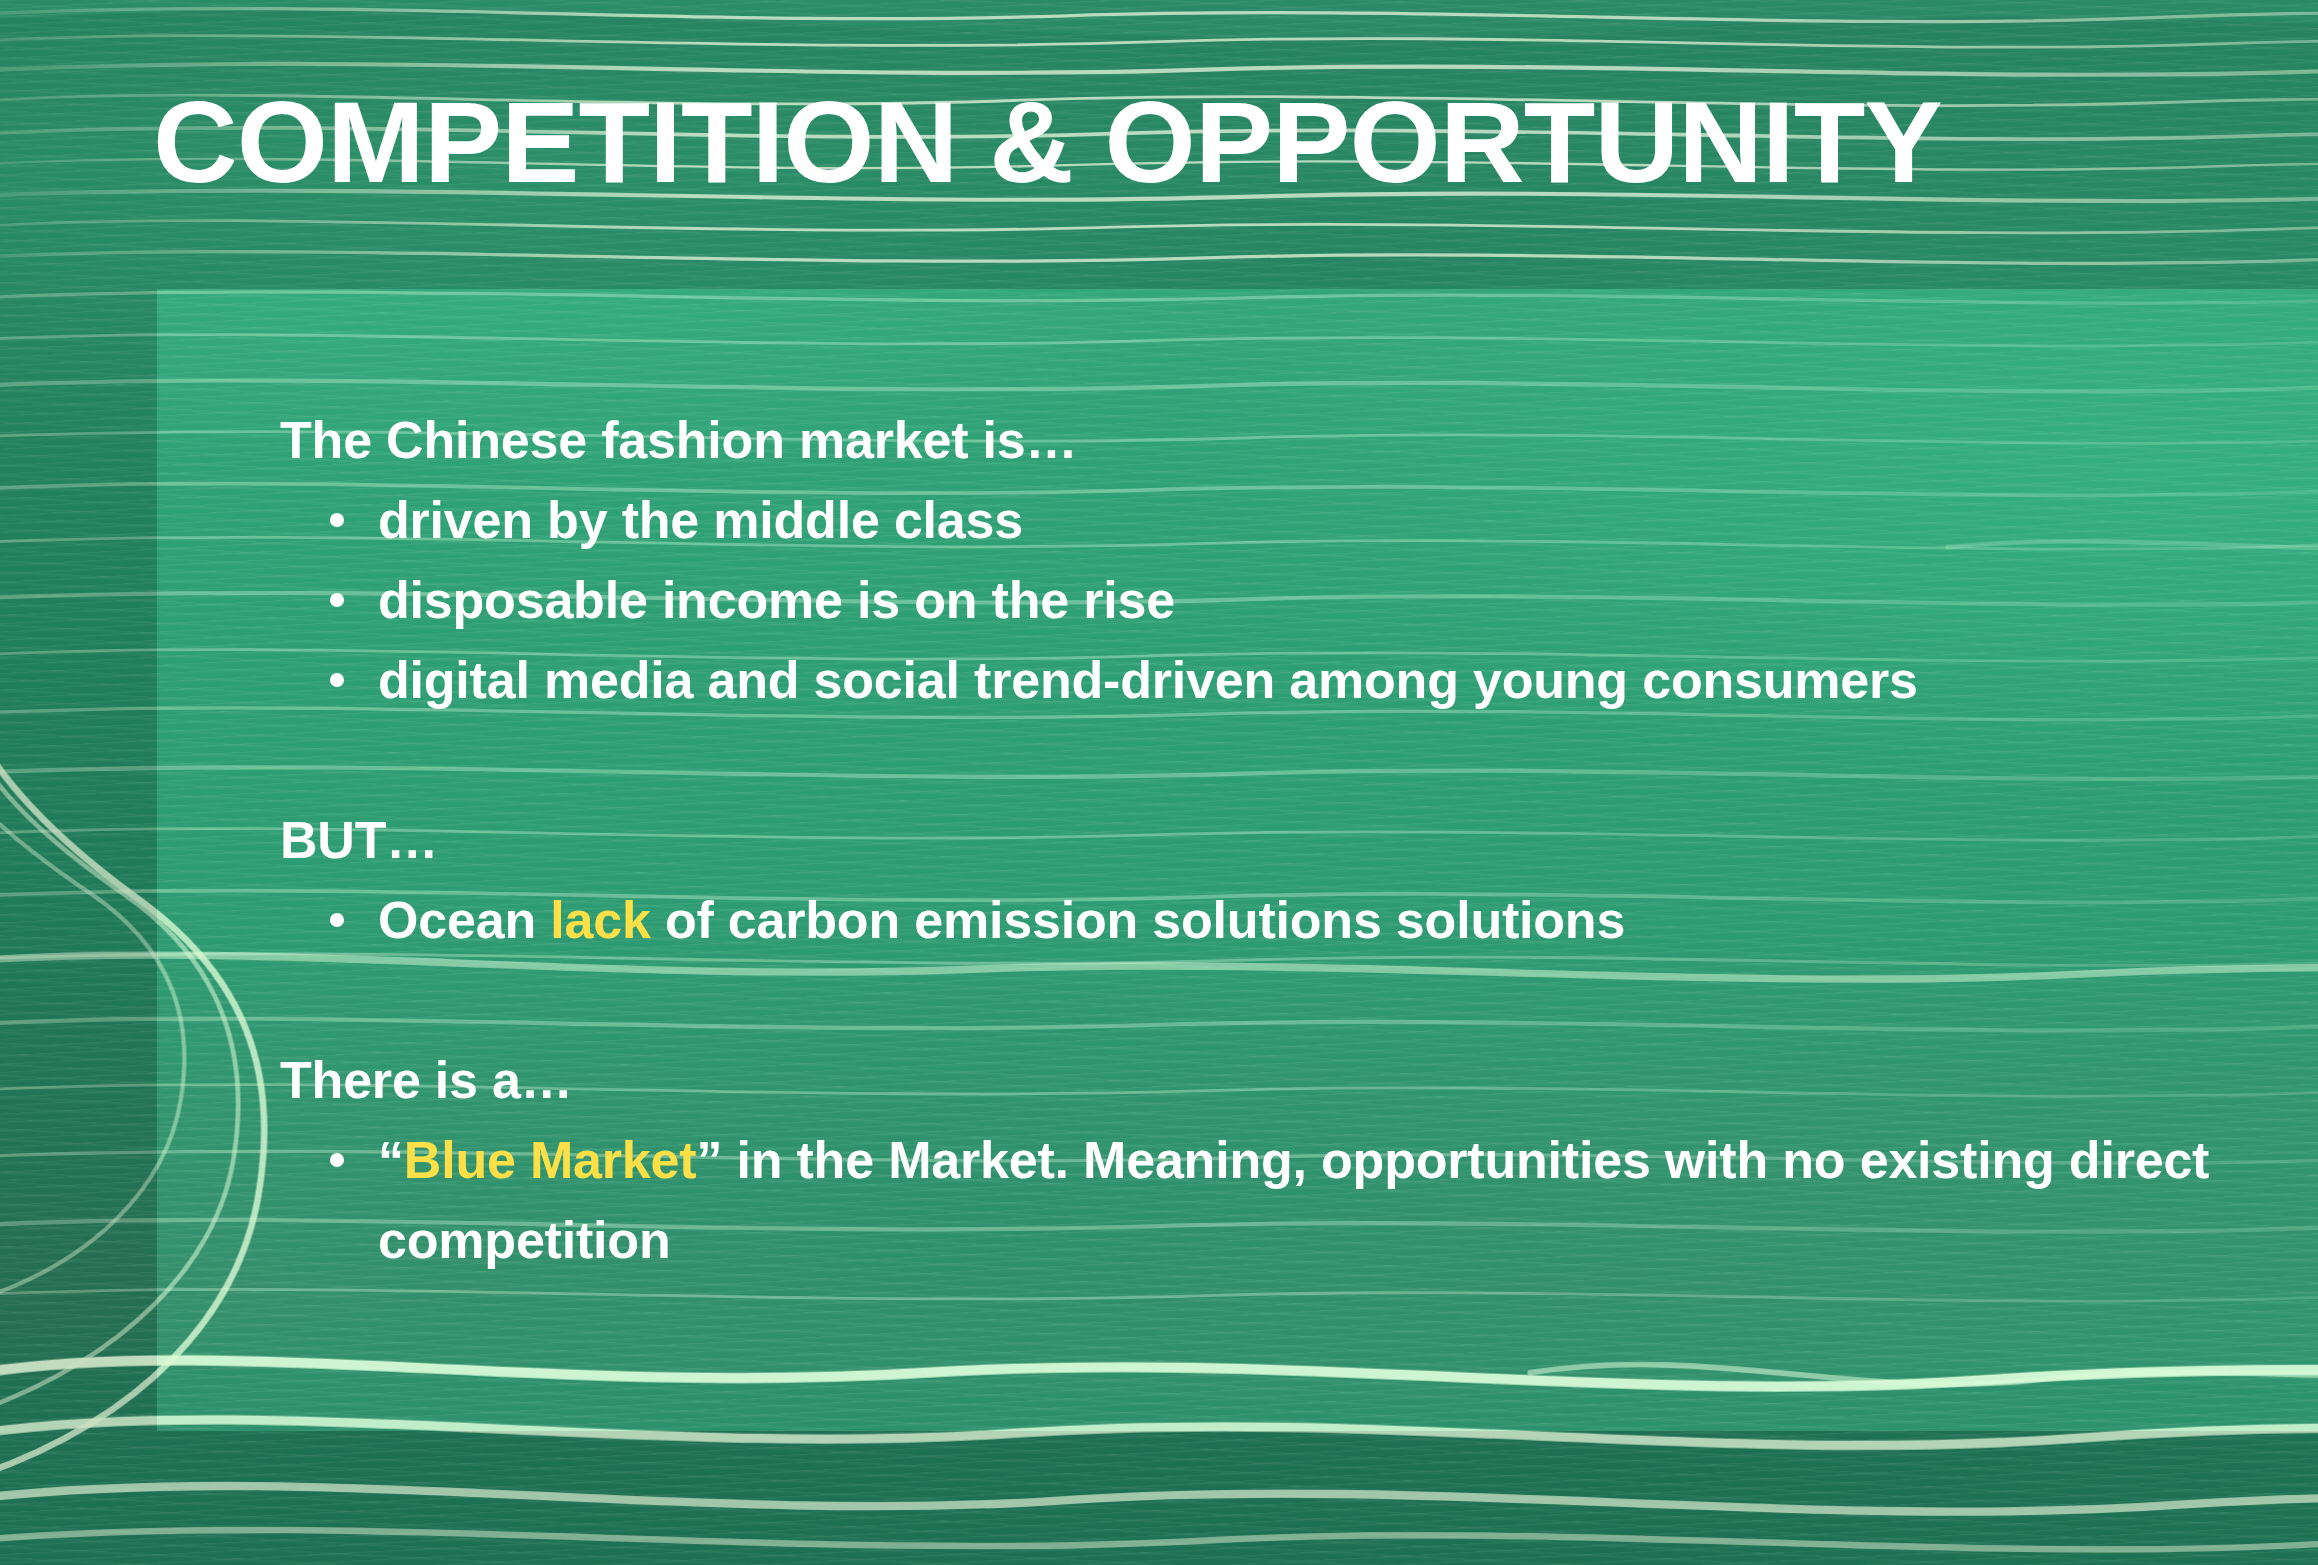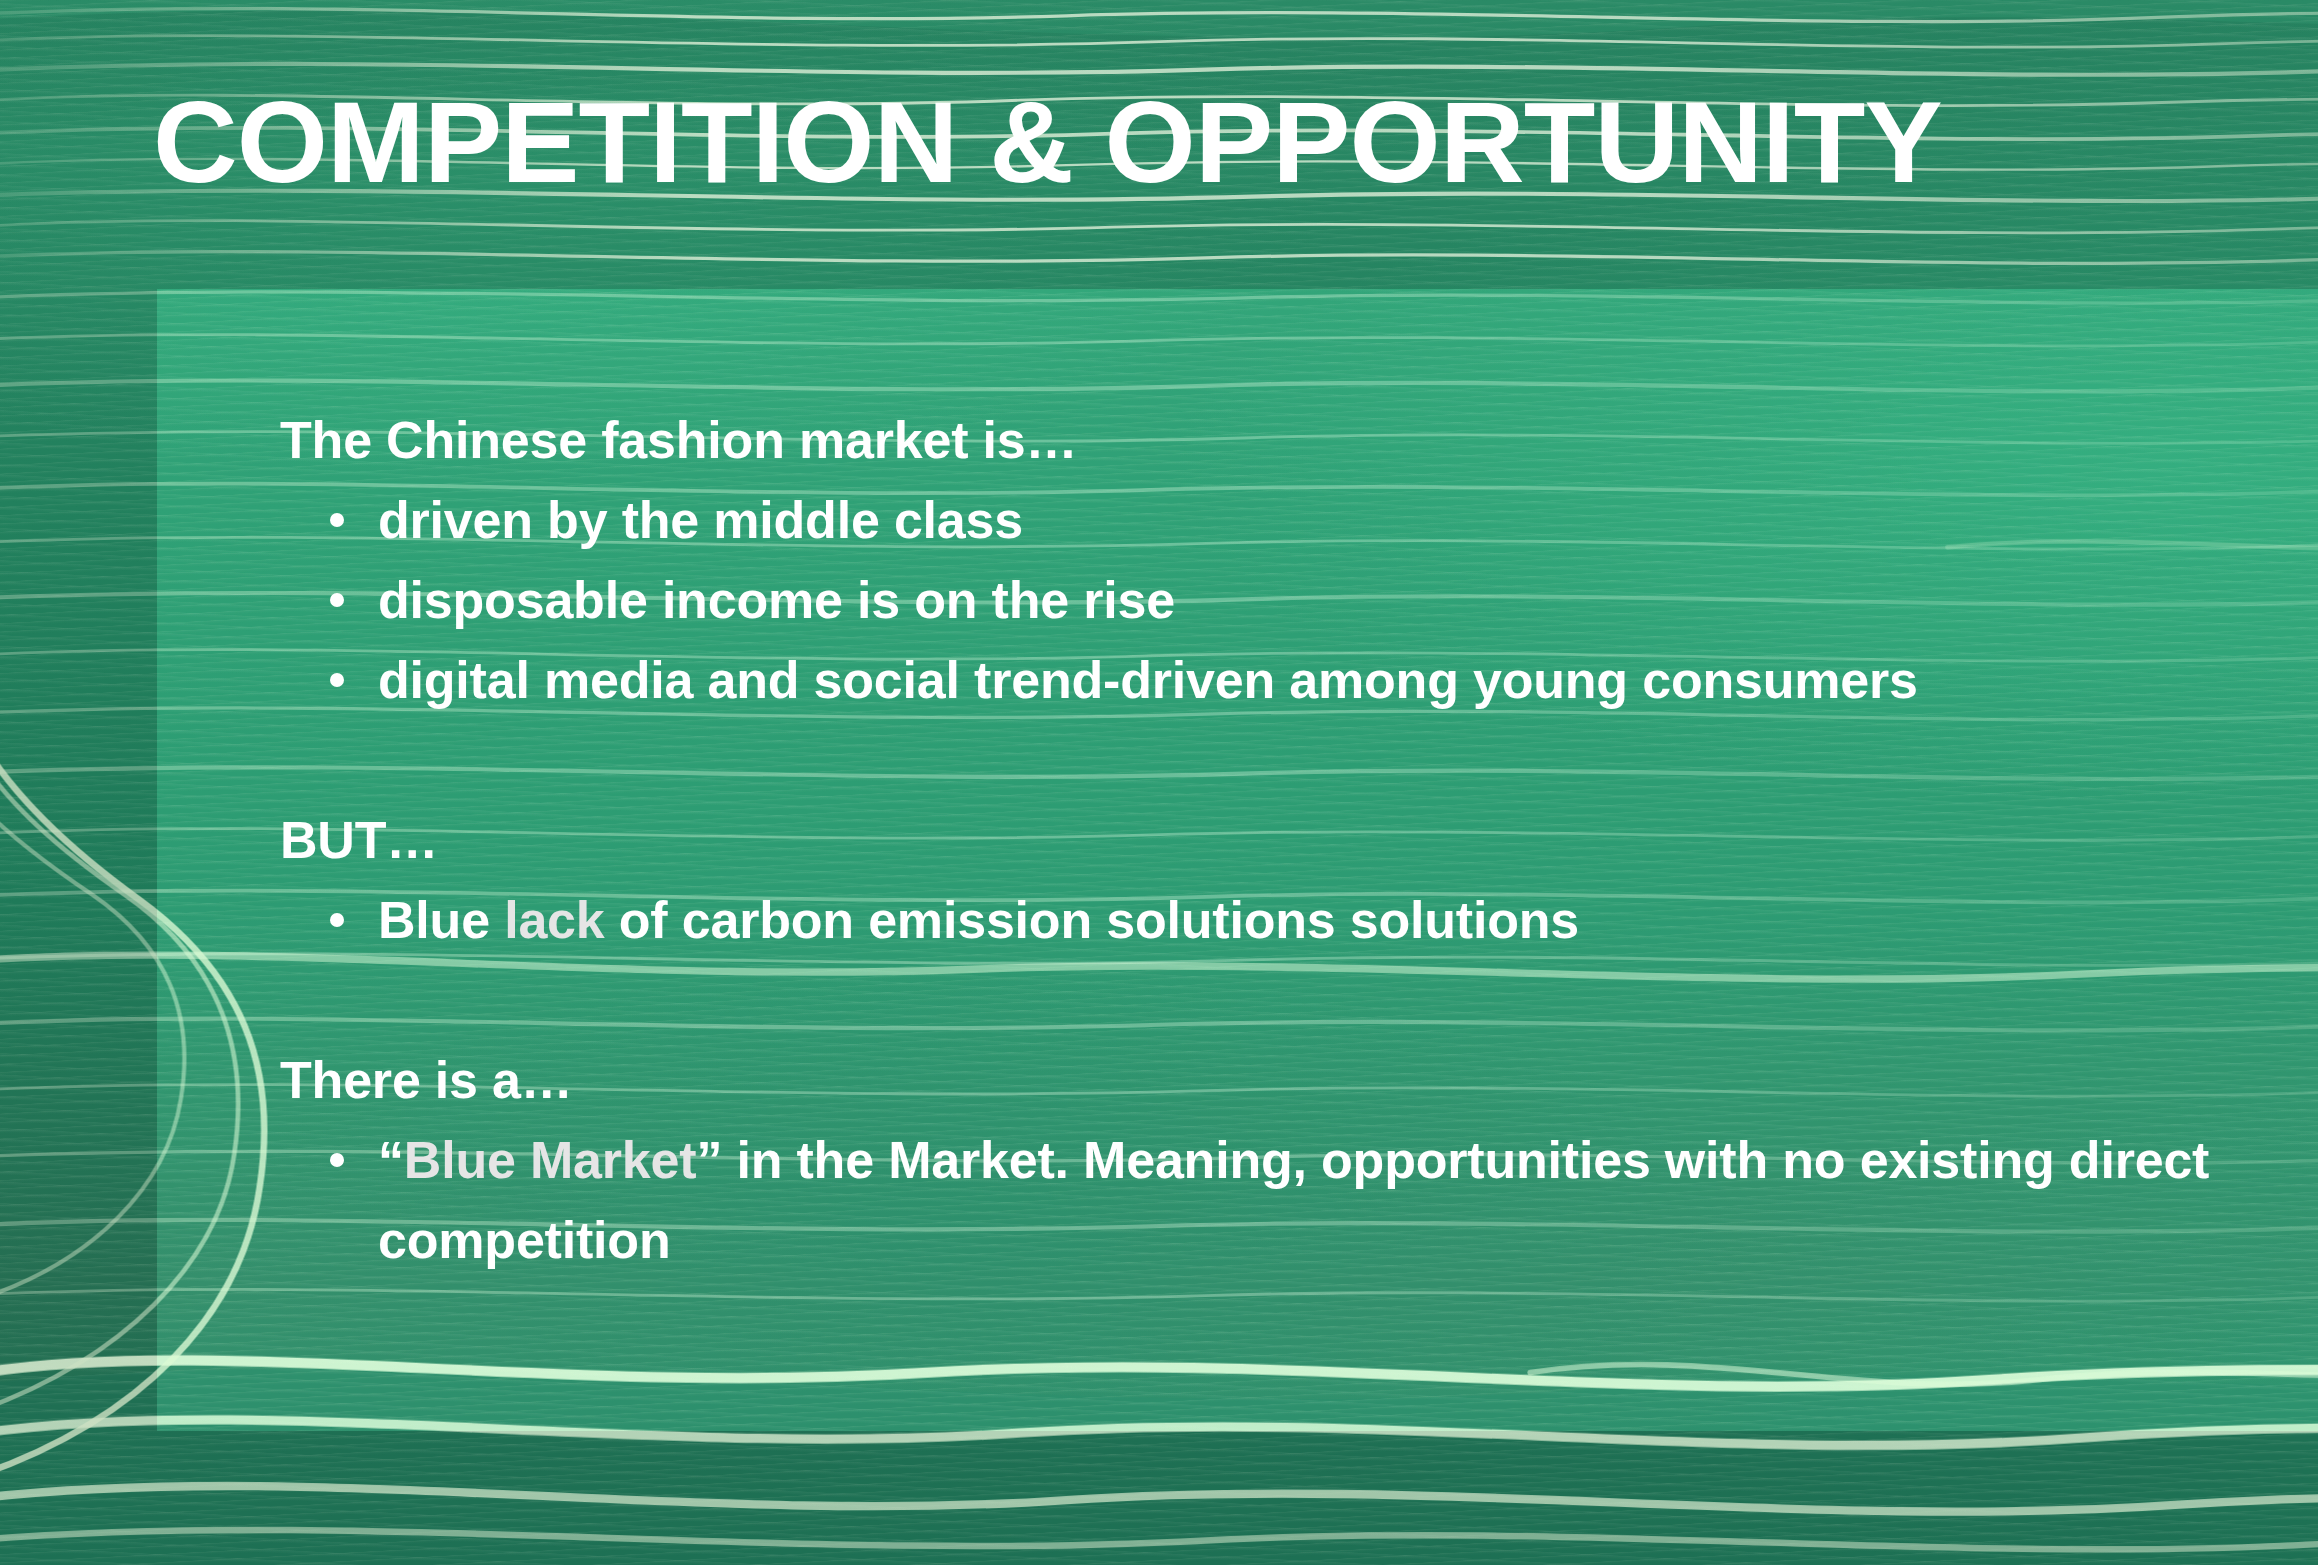--- a/index.html
+++ b/index.html
@@ -111,21 +111,21 @@
     left:50px;
     top:33px;
     width:14px; height:14px;
     border-radius:50%;
     background:#FFFFFF;
   }
   ul.bullets > li .txt { display:block; }
 
   .spacer { display:block; height:80px; }
 
-  .hl { color:#e5e5e5; }
+  .hl { color:#fde047; }
 
 </style>
 </head>
 <body>
 
 <div id="slide">
 
   <div class="bg-base"></div>
   <div class="bg-waves">
     <svg viewBox="0 0 6000 3375" preserveAspectRatio="none" aria-hidden="true">
@@ -225,21 +225,21 @@
         <span class="txt">digital media and social trend-driven among young consumers</span>
       </li>
     </ul>
 
     <span class="spacer"></span>
 
     <span class="lead">BUT…</span>
     <ul class="bullets">
       <li>
         <span class="dot"></span>
-        <span class="txt"><span>Blue </span><span class="hl">lack</span><span> of carbon emission solutions solutions</span></span>
+        <span class="txt"><span>Ocean </span><span class="hl">lack</span><span> of carbon emission solutions solutions</span></span>
       </li>
     </ul>
 
     <span class="spacer"></span>
 
     <span class="lead">There is a…</span>
     <ul class="bullets">
       <li>
         <span class="dot"></span>
         <span class="txt"><span>“</span><span class="hl">Blue Market</span><span>” in the Market. Meaning, opportunities with no existing direct competition</span></span>

